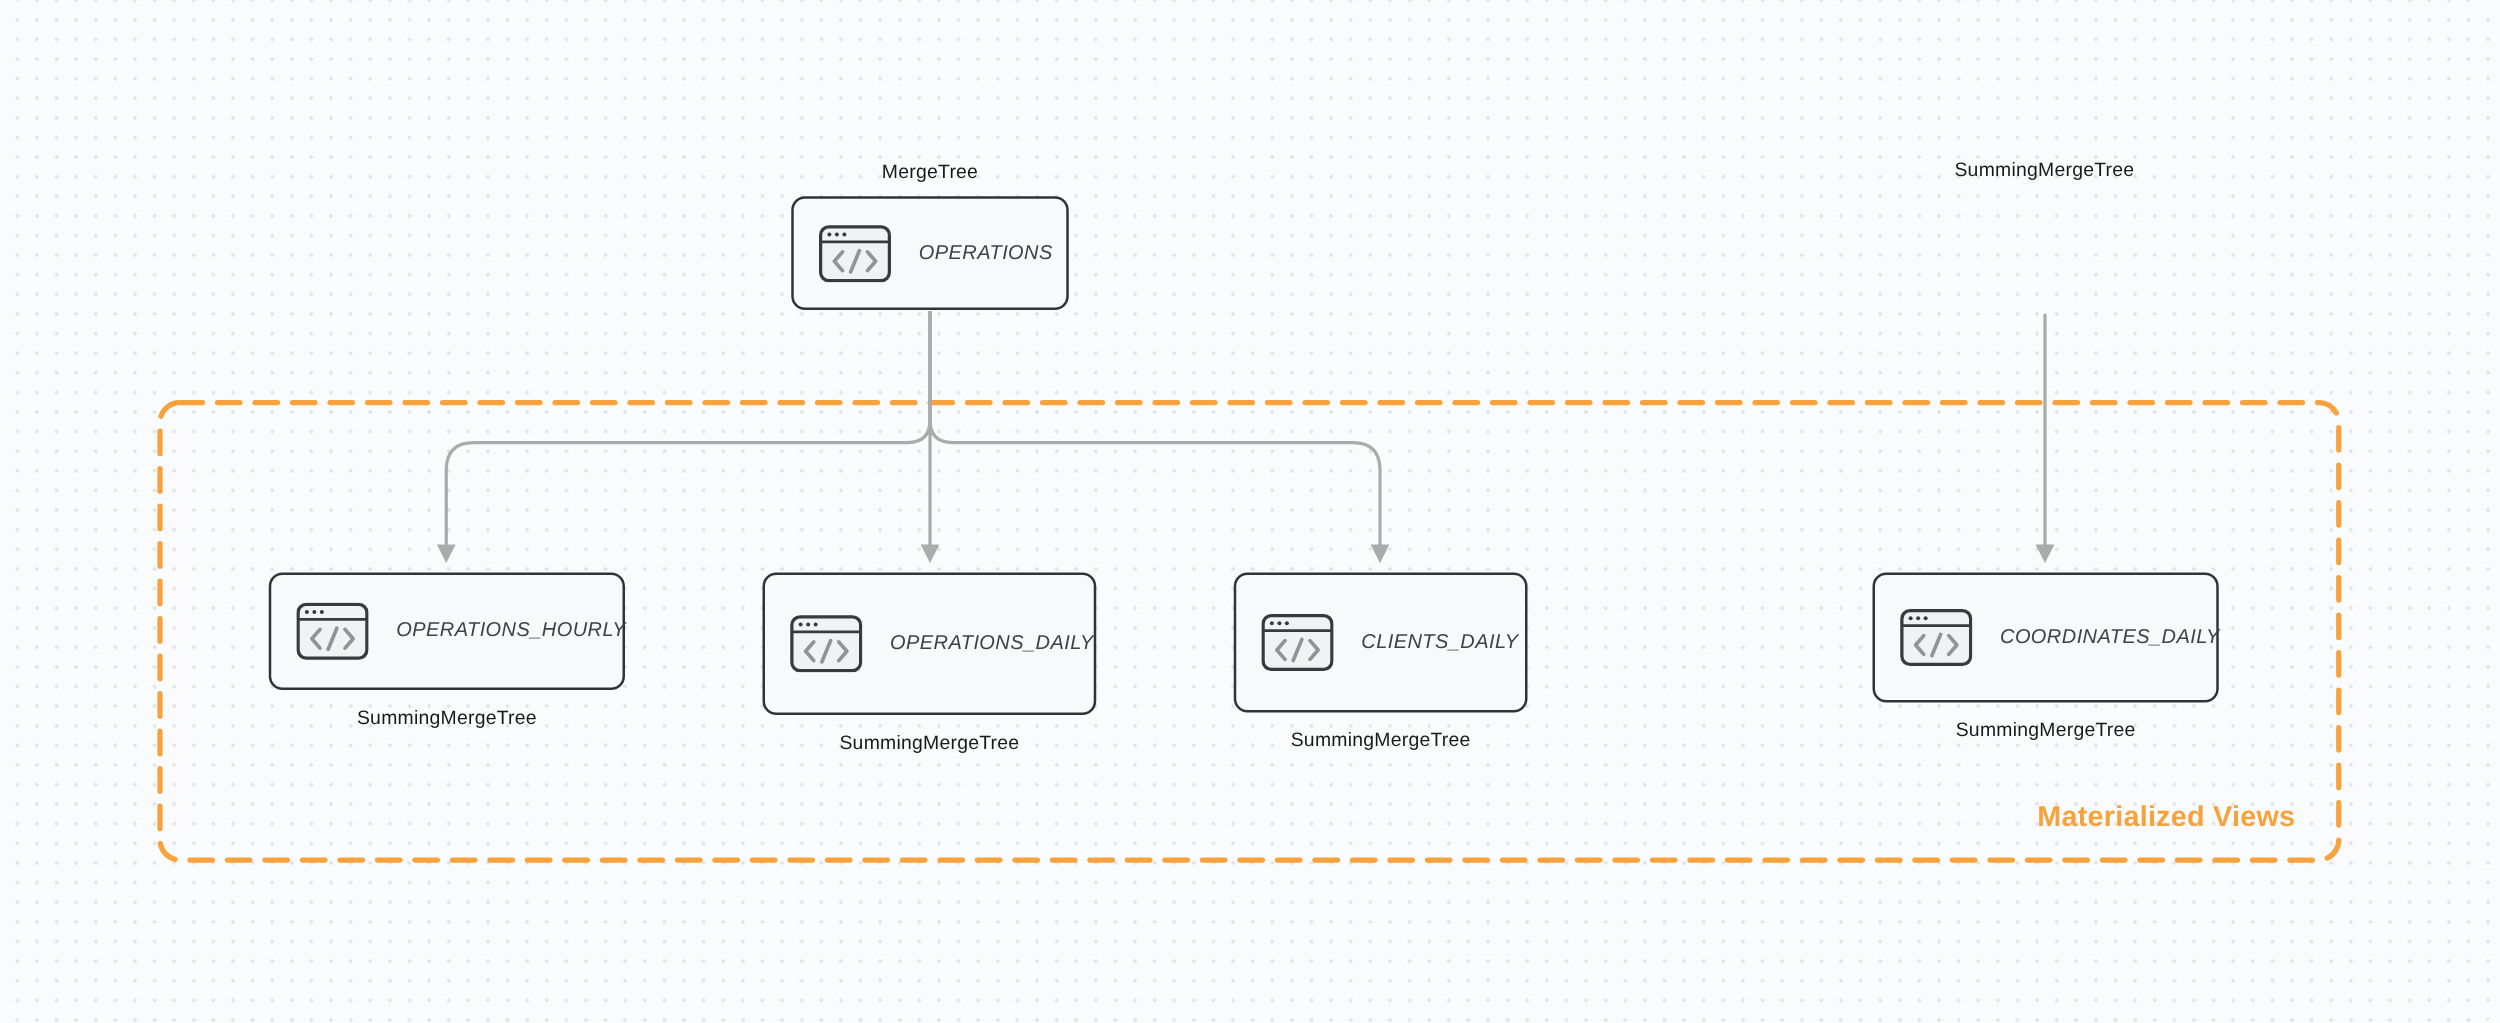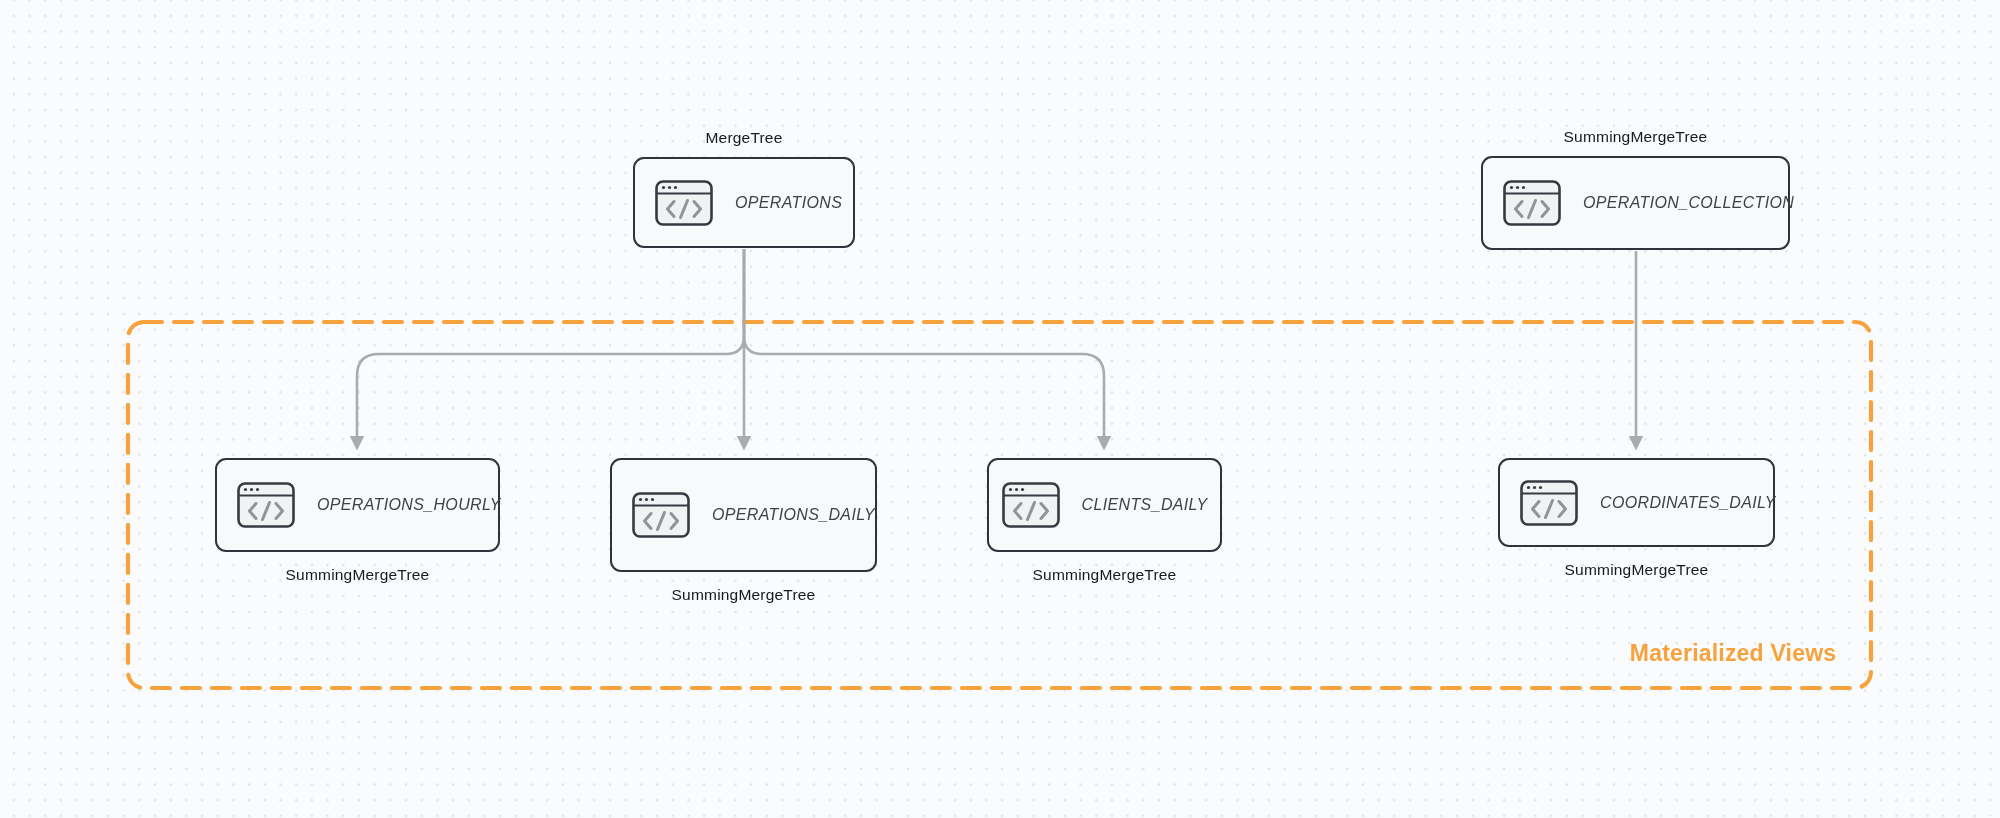--- a/index.html
+++ b/index.html
@@ -99,35 +99,20 @@
             <path d="M25.5 37.5 L32.5 20.5"></path>
             <path d="M39 21.5 L45.5 29 L39 36.5"></path>
         </g>
       </svg>
       <span class="table-name">OPERATIONS</span>
     </div>
   </div>
 
   <div class="node engine-top" style="left:1481px; top:126px; width:309px;">
     <div class="engine">SummingMergeTree</div>
-    <div class="node-box" style="height:94px;">
-      <svg class="icon" width="58" height="46" viewBox="0 0 58 46">
-        <rect x="1.5" y="1.5" width="55" height="43" rx="6.5" fill="#f1f2f4" stroke="#363b41" stroke-width="2.6"></rect>
-        <line x1="1.5" y1="13.5" x2="56.5" y2="13.5" stroke="#363b41" stroke-width="2.2"></line>
-        <circle cx="8.5" cy="7.5" r="1.6" fill="#363b41"></circle>
-          <circle cx="14.5" cy="7.5" r="1.6" fill="#363b41"></circle>
-          <circle cx="20.5" cy="7.5" r="1.6" fill="#363b41"></circle>
-        <g stroke="#8f9499" stroke-width="3" fill="none" stroke-linecap="round" stroke-linejoin="round">
-          <path d="M19 21.5 L12.5 29 L19 36.5"></path>
-            <path d="M25.5 37.5 L32.5 20.5"></path>
-            <path d="M39 21.5 L45.5 29 L39 36.5"></path>
-        </g>
-      </svg>
-      <span class="table-name">OPERATION_COLLECTION</span>
-    </div>
   </div>
 
   <div class="node engine-bottom" style="left:215px; top:458px; width:285px;">
     <div class="engine">SummingMergeTree</div>
     <div class="node-box" style="height:94px;">
       <svg class="icon" width="58" height="46" viewBox="0 0 58 46">
         <rect x="1.5" y="1.5" width="55" height="43" rx="6.5" fill="#f1f2f4" stroke="#363b41" stroke-width="2.6"></rect>
         <line x1="1.5" y1="13.5" x2="56.5" y2="13.5" stroke="#363b41" stroke-width="2.2"></line>
         <circle cx="8.5" cy="7.5" r="1.6" fill="#363b41"></circle>
           <circle cx="14.5" cy="7.5" r="1.6" fill="#363b41"></circle>
@@ -156,40 +141,40 @@
             <path d="M25.5 37.5 L32.5 20.5"></path>
             <path d="M39 21.5 L45.5 29 L39 36.5"></path>
         </g>
       </svg>
       <span class="table-name">OPERATIONS_DAILY</span>
     </div>
   </div>
 
   <div class="node engine-bottom" style="left:987px; top:458px; width:235px;">
     <div class="engine">SummingMergeTree</div>
-    <div class="node-box" style="height:94px;justify-content:center;">
+    <div class="node-box" style="height:112px;">
       <svg class="icon" width="58" height="46" viewBox="0 0 58 46">
         <rect x="1.5" y="1.5" width="55" height="43" rx="6.5" fill="#f1f2f4" stroke="#363b41" stroke-width="2.6"></rect>
         <line x1="1.5" y1="13.5" x2="56.5" y2="13.5" stroke="#363b41" stroke-width="2.2"></line>
         <circle cx="8.5" cy="7.5" r="1.6" fill="#363b41"></circle>
           <circle cx="14.5" cy="7.5" r="1.6" fill="#363b41"></circle>
           <circle cx="20.5" cy="7.5" r="1.6" fill="#363b41"></circle>
         <g stroke="#8f9499" stroke-width="3" fill="none" stroke-linecap="round" stroke-linejoin="round">
           <path d="M19 21.5 L12.5 29 L19 36.5"></path>
             <path d="M25.5 37.5 L32.5 20.5"></path>
             <path d="M39 21.5 L45.5 29 L39 36.5"></path>
         </g>
       </svg>
       <span class="table-name">CLIENTS_DAILY</span>
     </div>
   </div>
 
   <div class="node engine-bottom" style="left:1498px; top:458px; width:277px;">
     <div class="engine">SummingMergeTree</div>
-    <div class="node-box" style="height:89px;">
+    <div class="node-box" style="height:104px;">
       <svg class="icon" width="58" height="46" viewBox="0 0 58 46">
         <rect x="1.5" y="1.5" width="55" height="43" rx="6.5" fill="#f1f2f4" stroke="#363b41" stroke-width="2.6"></rect>
         <line x1="1.5" y1="13.5" x2="56.5" y2="13.5" stroke="#363b41" stroke-width="2.2"></line>
         <circle cx="8.5" cy="7.5" r="1.6" fill="#363b41"></circle>
           <circle cx="14.5" cy="7.5" r="1.6" fill="#363b41"></circle>
           <circle cx="20.5" cy="7.5" r="1.6" fill="#363b41"></circle>
         <g stroke="#8f9499" stroke-width="3" fill="none" stroke-linecap="round" stroke-linejoin="round">
           <path d="M19 21.5 L12.5 29 L19 36.5"></path>
             <path d="M25.5 37.5 L32.5 20.5"></path>
             <path d="M39 21.5 L45.5 29 L39 36.5"></path>

